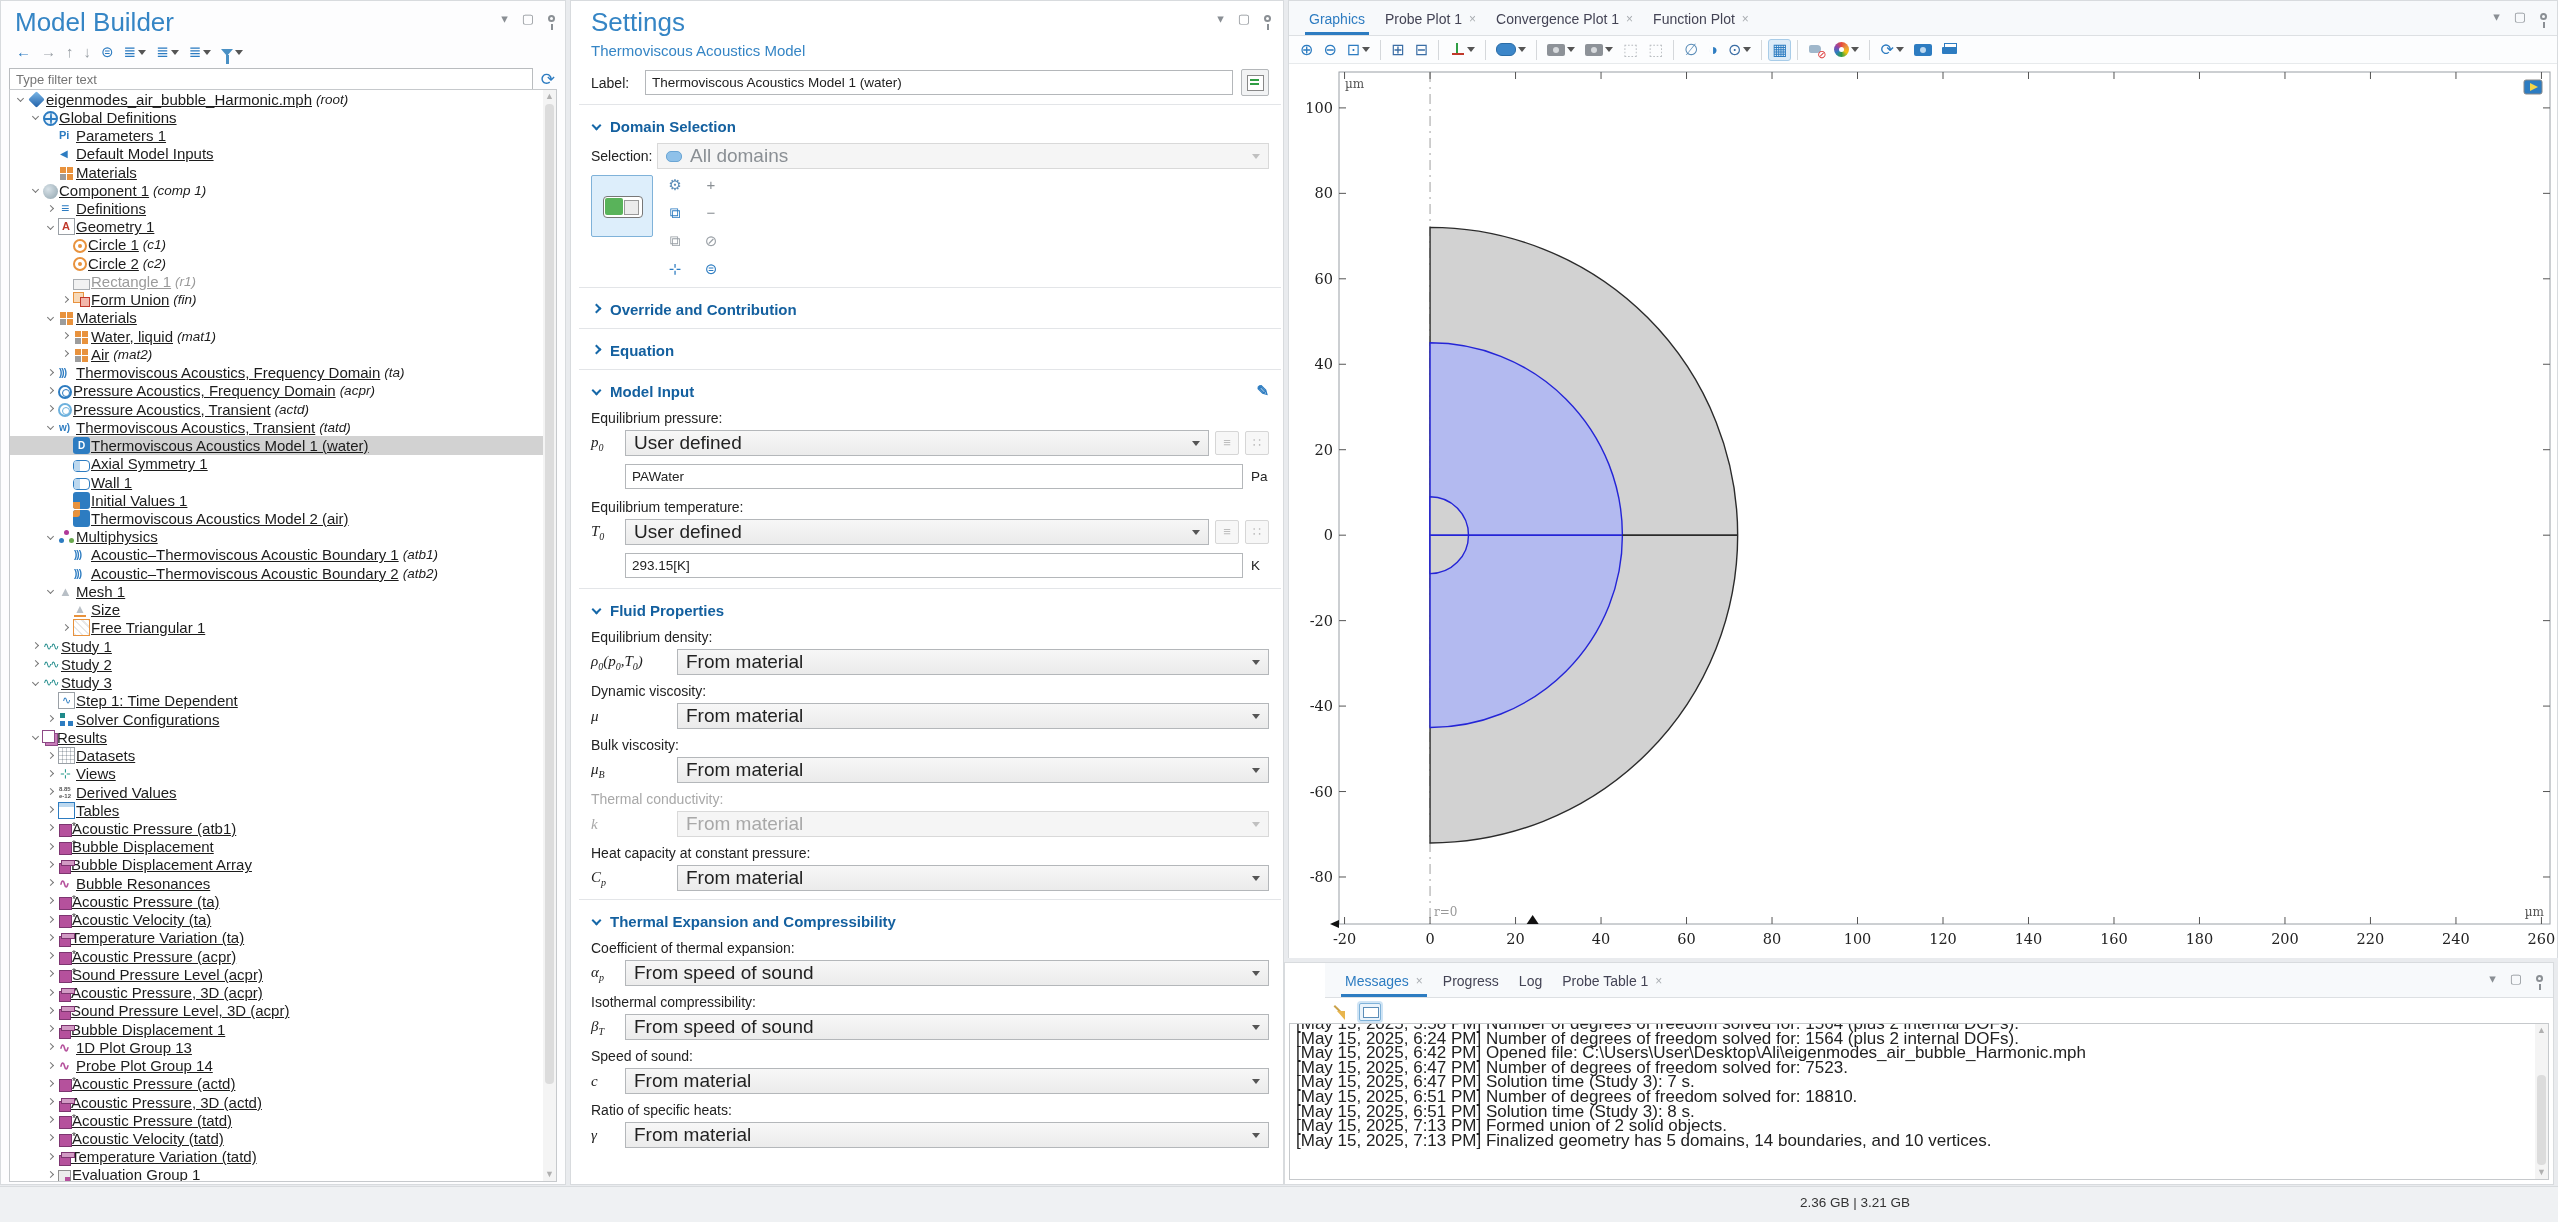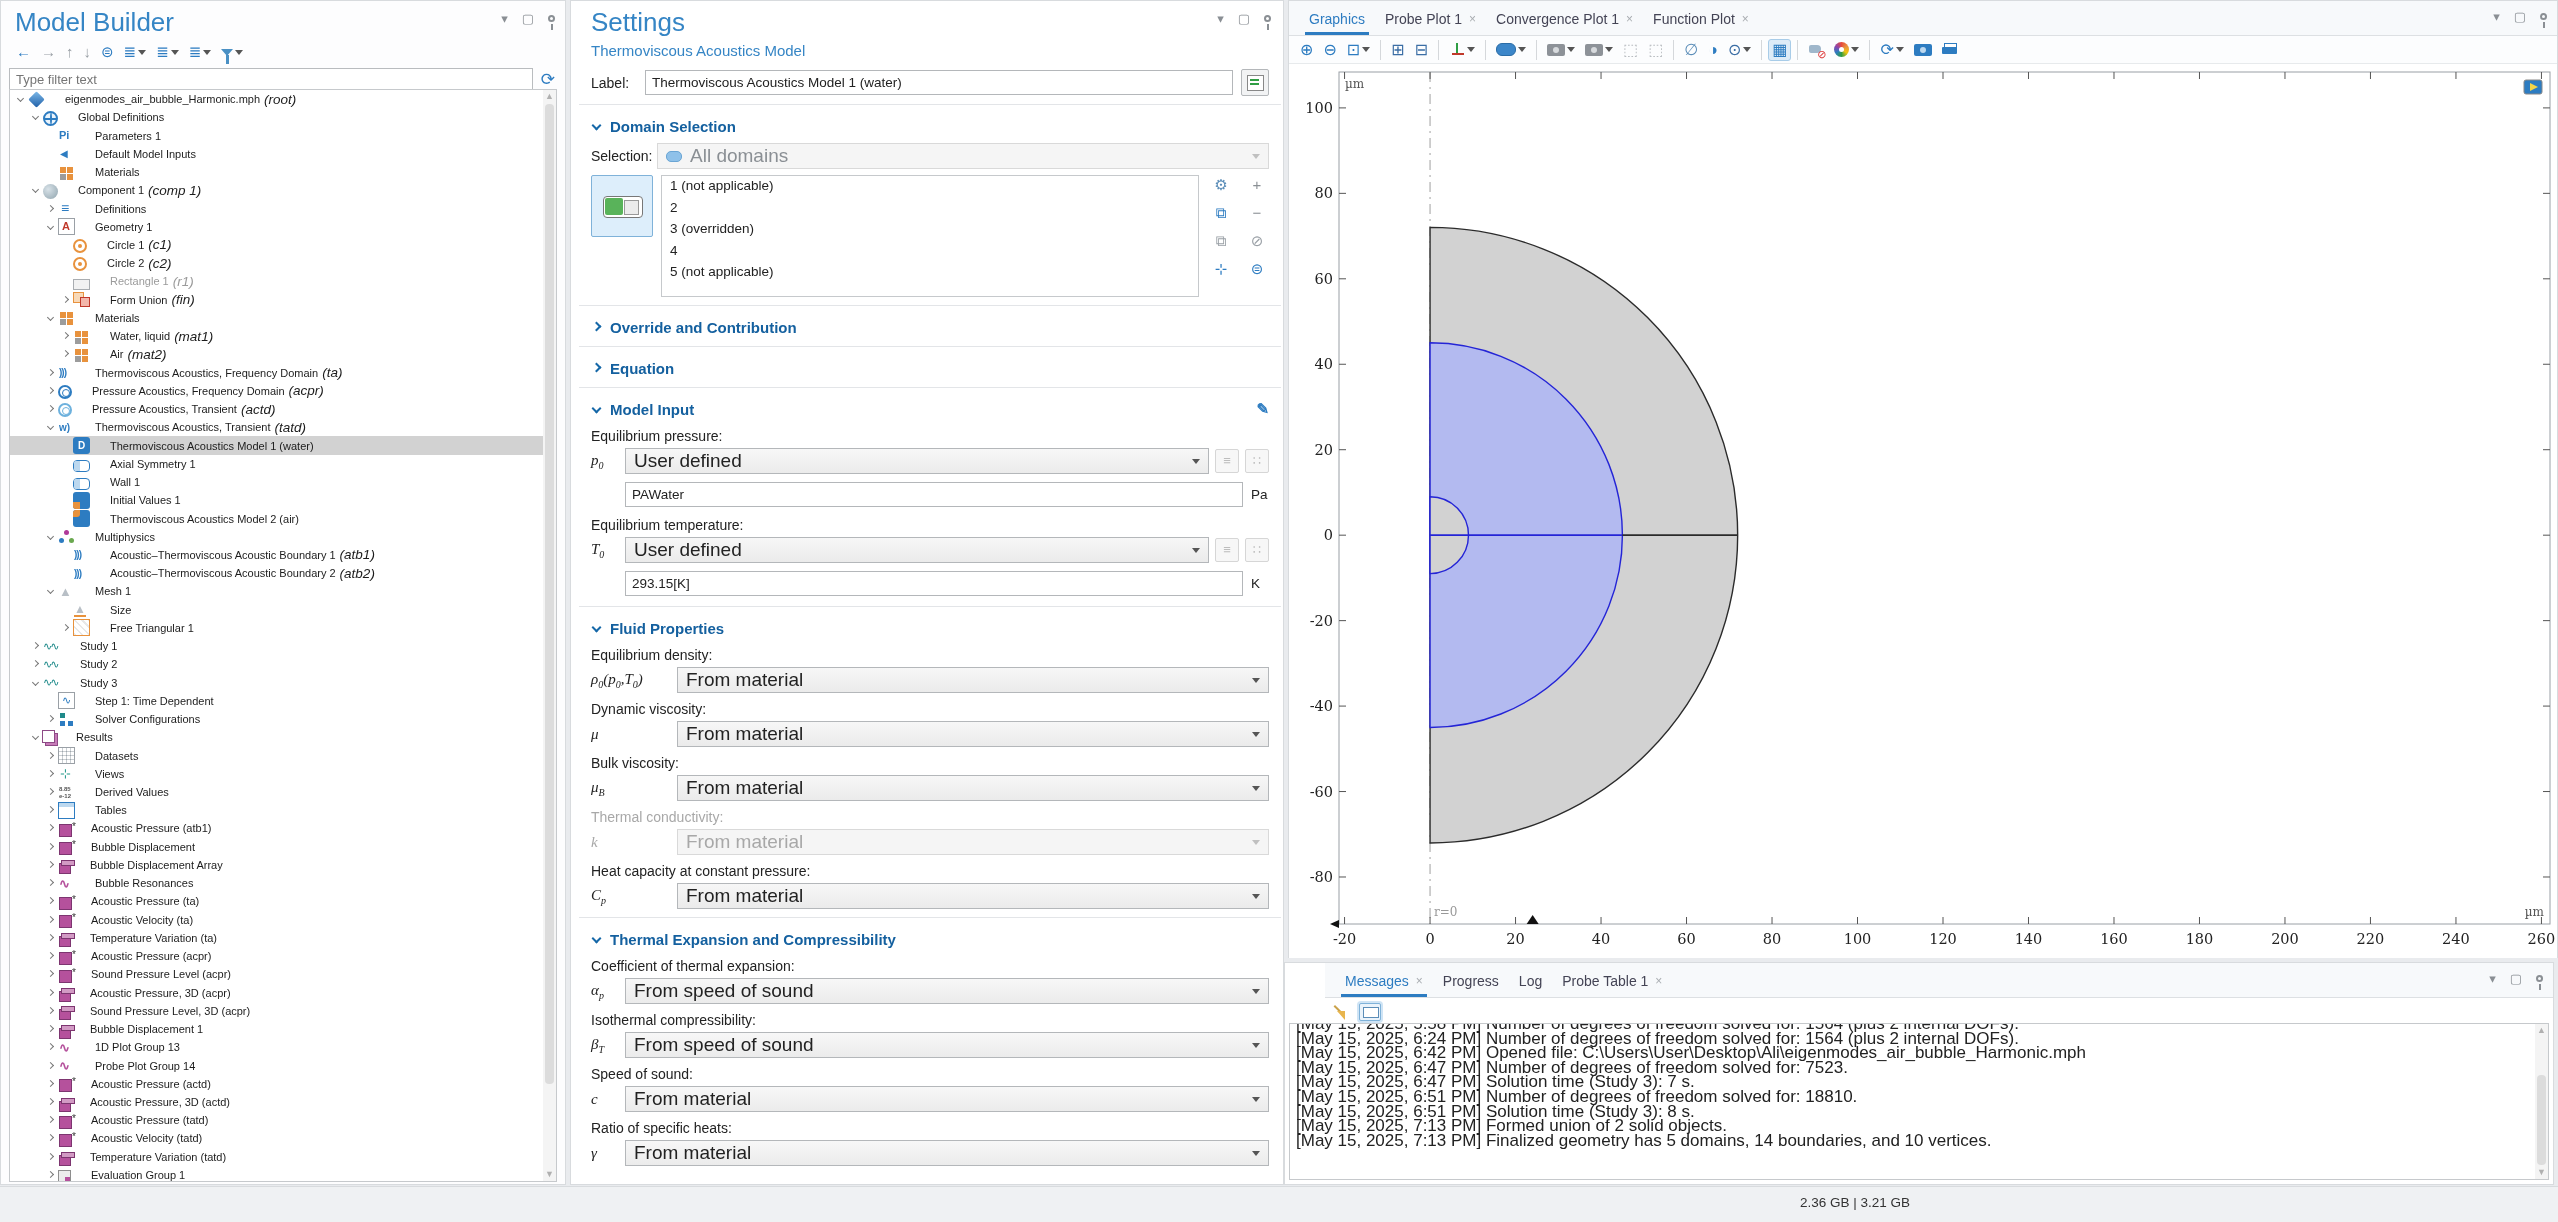--- a/index.html
+++ b/index.html
@@ -28,21 +28,21 @@
   #mb-filter-row { display:flex; align-items:center; gap:8px; padding:4px 10px 4px 8px; }
   #mb-filter { flex:1; height:23px; border:1px solid #b9bcbf; background:#fff; font-size:13px; color:#9a9a9a; padding:0 6px; font-family:inherit; }
   #mb-refresh { color:#2d7cc1; font-size:17px; cursor:pointer; }
   #tree-box { position:absolute; left:8px; top:88px; right:8px; bottom:2px; border:1px solid #c6c9cc; background:#fff; overflow:hidden; }
   .trow { display:flex; align-items:center; height:18.24px; white-space:nowrap; cursor:default; position:relative; }
   .trow.sel { background:#d2d2d2; }
   .trow .exp { width:10px; height:10px; flex:none; position:relative; }
   .trow .exp i { display:block; width:5px; height:5px; border-right:1.6px solid #777; border-bottom:1.6px solid #777; margin:2px auto; }
   .trow .exp i.v { transform:rotate(45deg); }
   .trow .exp i.r { transform:rotate(-45deg); }
-  .trow .lbl { font-size:11px; color:#1c1c1c; margin-left:20px; }
+  .trow .lbl { font-size:15px; color:#1c1c1c; margin-left:1px;text-decoration:underline; }
   .trow .sfx { font-size:13.5px; font-style:italic; color:#1c1c1c; margin-left:4px; }
   .trow.gray .lbl, .trow.gray .sfx { color:#9b9b9b; }
   .vsb { position:absolute; top:0; right:0; width:13px; bottom:0; background:#f4f4f4; }
   .vsb .thumb { position:absolute; left:2px; right:2px; background:#dcdcdc; border-radius:4px; }
   .vsb .ar { position:absolute; left:0; right:0; height:13px; color:#b0b0b0; font-size:9px; text-align:center; line-height:13px; }
 
   
   .ti { width:17px; height:17px; display:inline-block; position:relative; flex:none; margin-left:3px; }
   .ti::before,.ti::after { position:absolute; }
   .ti-comsol { background:linear-gradient(135deg,#7db9e8,#1f5fa8); transform:rotate(45deg) scale(.68); border-radius:2px; }
@@ -664,27 +664,20 @@
           <span class="flabel" style="width: 62px;">Selection:</span>
           <div class="combo dis" style="flex: 1 1 0%; margin-left: 4px;">
             <span style="width: 16px; height: 11px; background: rgb(143, 193, 233); border-radius: 5px; margin-right: 8px; border: 1px solid rgb(106, 165, 212);"></span>
             <span class="cval" style="color: rgb(138, 143, 148);">All domains</span>
             <span class="ddarrow"></span>
           </div>
         </div>
         <div class="st-row" style="align-items: flex-start;">
           <div id="sel-thumb">
             <div id="sel-toggle"></div>
-          </div>
-          <div id="sel-list">
-            <div class="sel-item">1 (not applicable)</div>
-            <div class="sel-item">2</div>
-            <div class="sel-item">3 (overridden)</div>
-            <div class="sel-item">4</div>
-            <div class="sel-item">5 (not applicable)</div>
           </div>
           <div class="selicons">
             <span class="sic" style="color: rgb(91, 141, 184);">⚙</span>
             <span class="sic" style="color: rgb(138, 143, 148);">+</span>
             <span class="sic" style="color: rgb(45, 124, 193);">⧉</span>
             <span class="sic" style="color: rgb(138, 143, 148);">−</span>
             <span class="sic" style="color: rgb(154, 160, 166);">⧉</span>
             <span class="sic" style="color: rgb(154, 160, 166);">⊘</span>
             <span class="sic" style="color: rgb(45, 124, 193);">⊹</span>
             <span class="sic" style="color: rgb(45, 124, 193);">⊜</span>

